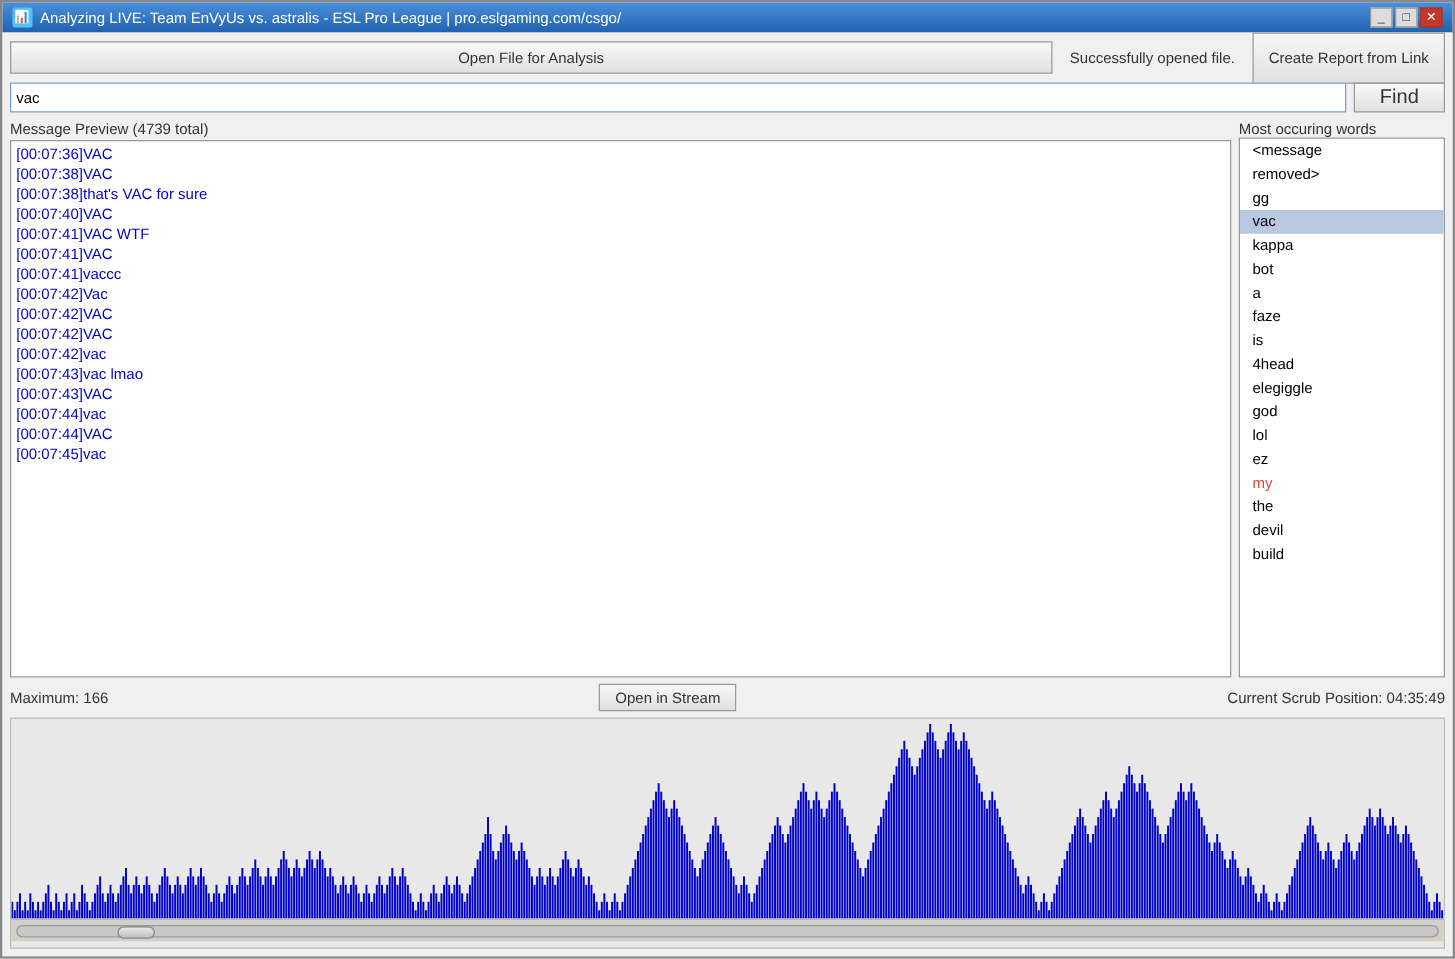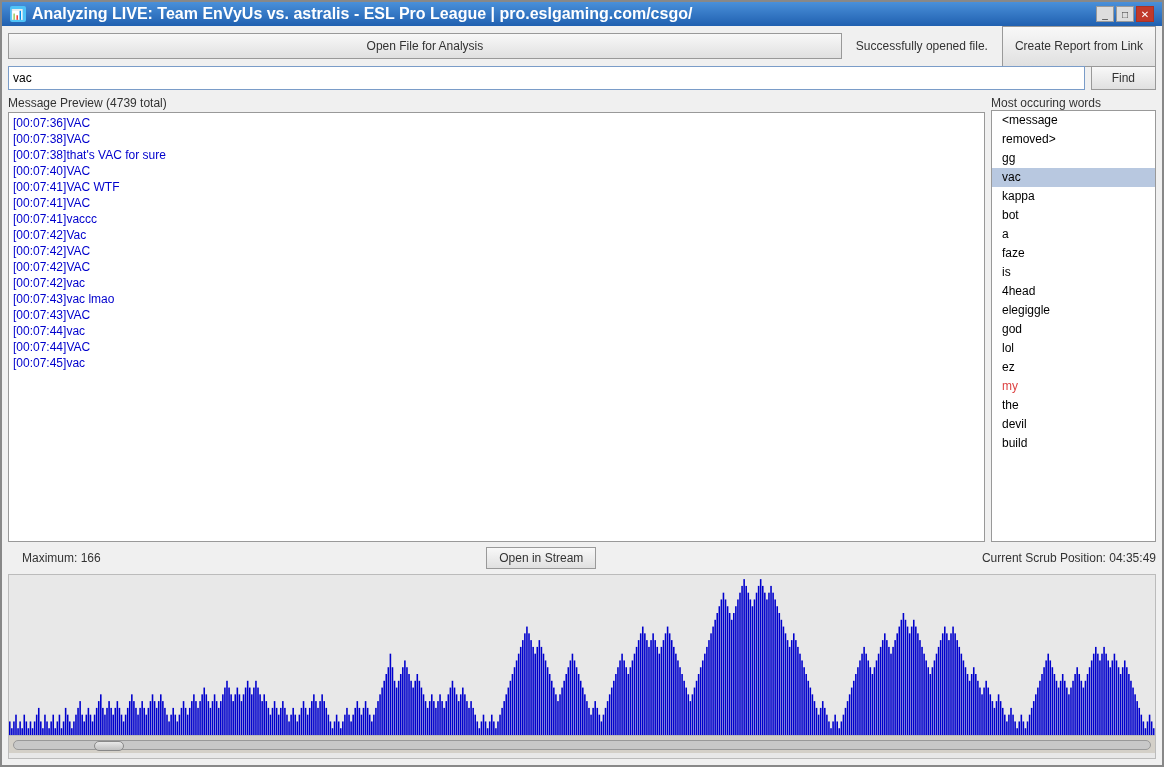--- a/index.html
+++ b/index.html
@@ -45,22 +45,22 @@
       background: #4fc3f7;
       border-radius: 2px;
       font-size: 10px;
       display: flex;
       align-items: center;
       justify-content: center;
       color: white;
     }
 
     .title-text {
-      font-size: 16px;
-      font-weight: bold;
+      font-size: 12px;
+      font-weight: normal;
     }
 
     .title-buttons {
       display: flex;
       gap: 2px;
     }
 
     .title-btn {
       width: 18px;
       height: 16px;
@@ -145,21 +145,21 @@
       background: white;
       outline: none;
     }
 
     .btn-find {
       height: 24px;
       padding: 0 20px;
       background: linear-gradient(to bottom, #f8f8f8, #e0e0e0);
       border: 1px solid #999;
       cursor: pointer;
-      font-size: 12px;
+      font-size: 16px;
       color: #333;
     }
 
     
     .middle-row {
       display: flex;
       gap: 6px;
       flex: 1;
       min-height: 0;
     }
@@ -238,21 +238,20 @@
     .bottom-area {
       flex-shrink: 0;
     }
 
     .bottom-toolbar {
       display: flex;
       align-items: center;
       justify-content: space-between;
       margin-bottom: 4px;
       height: 24px;
-      margin-left: 14px;
     }
 
     .max-label {
       font-size: 12px;
       color: #333;
     }
 
     .btn-open-stream {
       height: 22px;
       padding: 0 12px;

